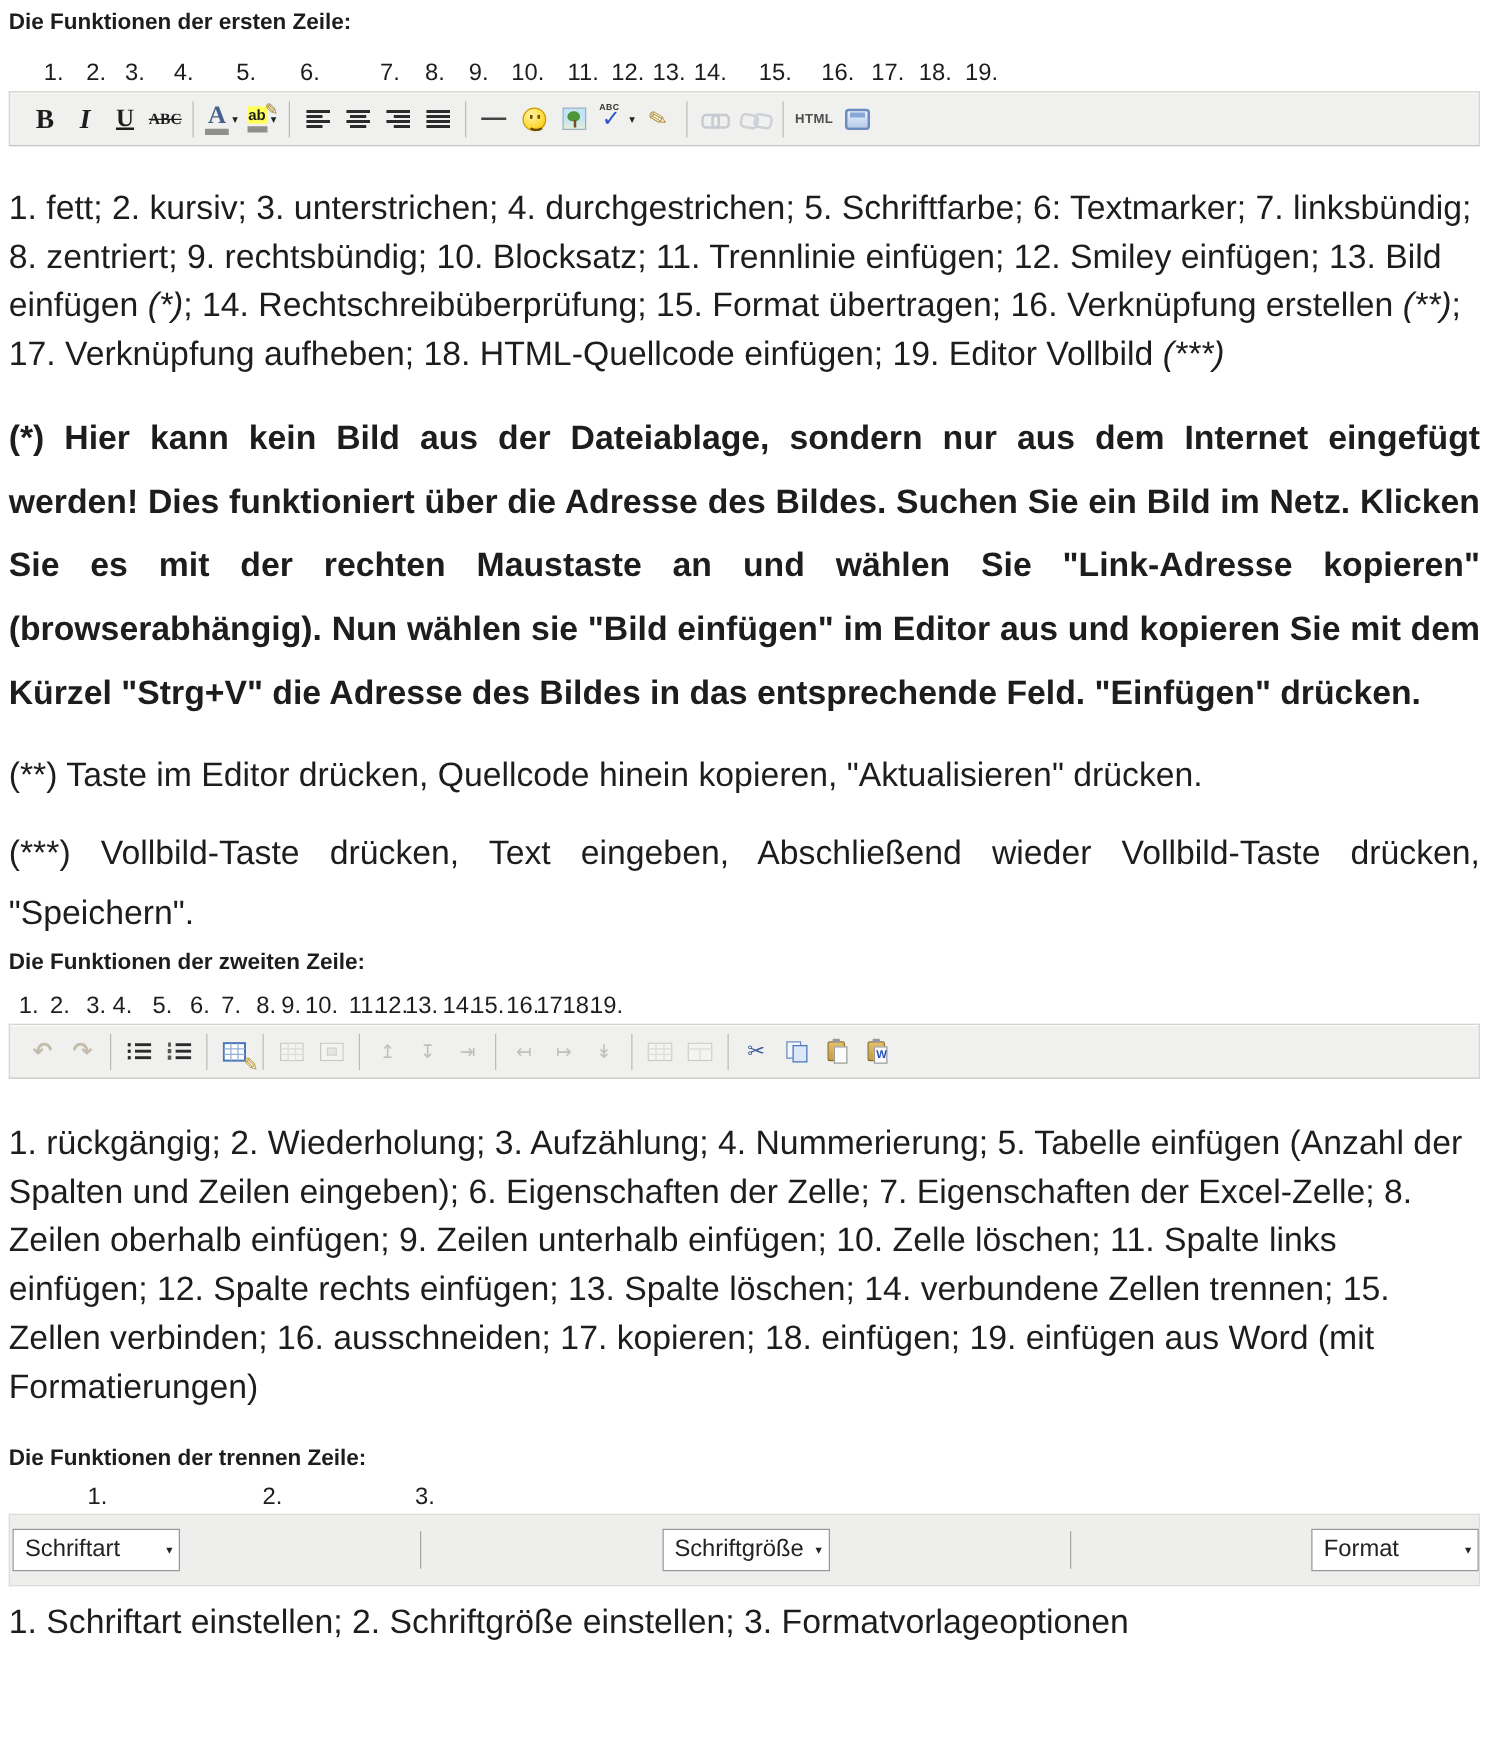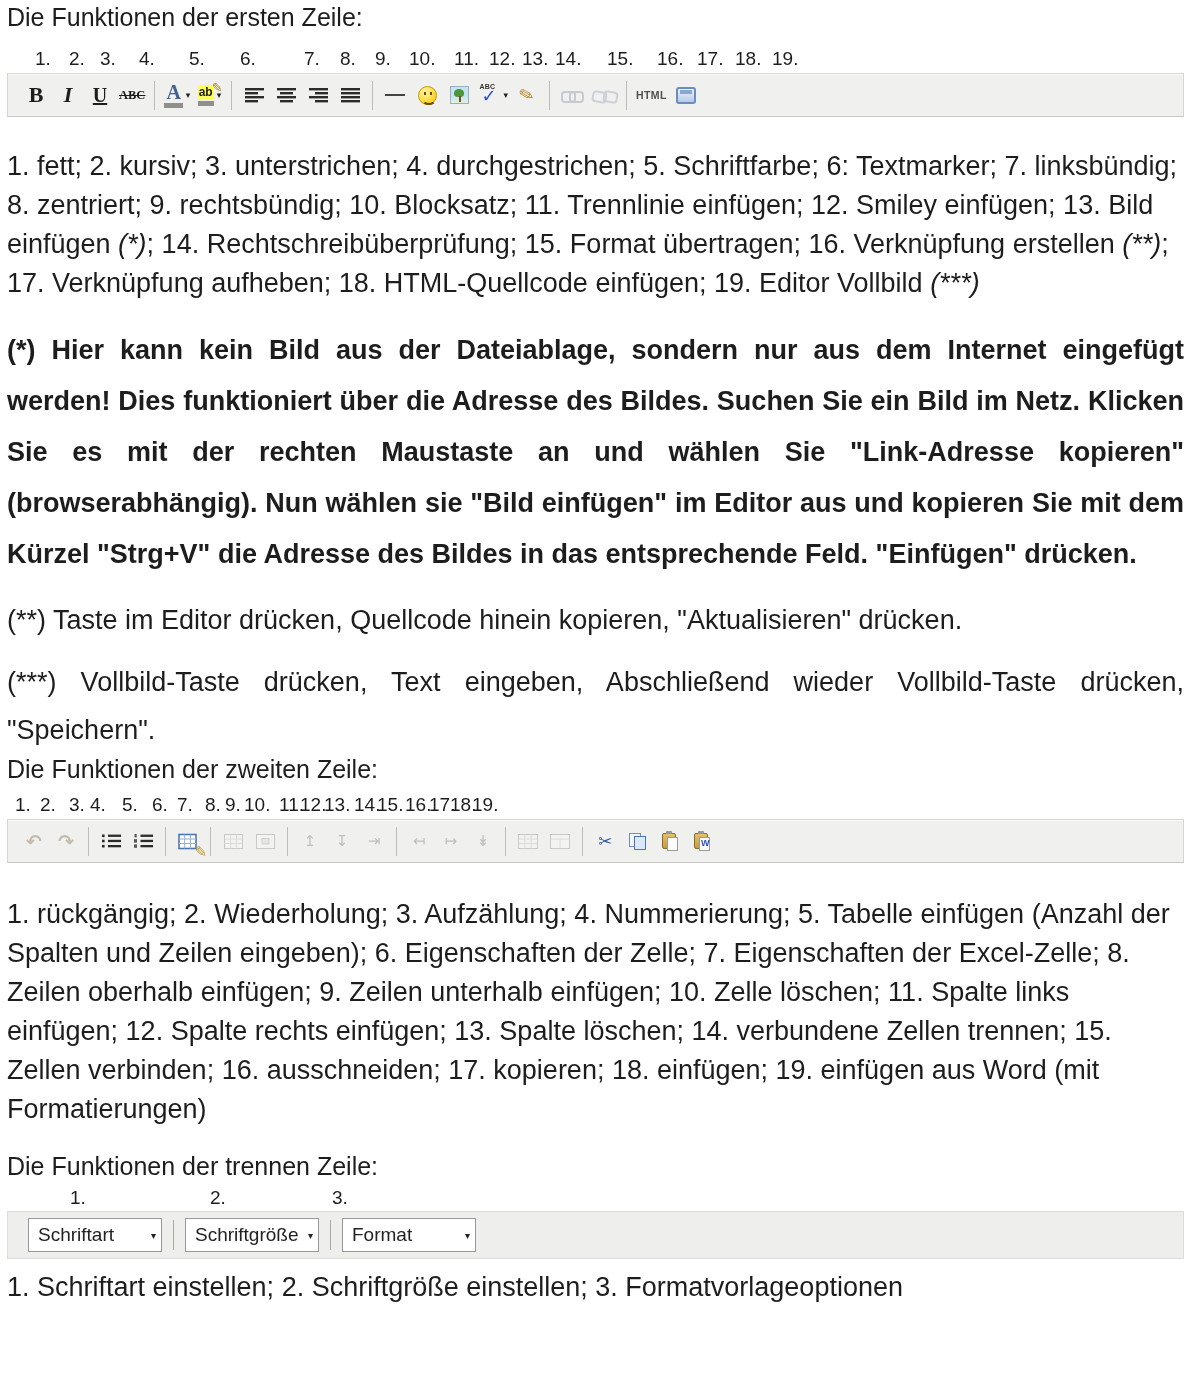--- a/index.html
+++ b/index.html
@@ -2,21 +2,21 @@
 <html lang="de"><head>
 <meta charset="utf-8">
 <style>
   * { box-sizing: border-box; }
   html,body { margin:0; padding:0; }
   body {
     width:1191px; min-height:1393px; background:#ffffff;
     font-family:"Liberation Sans","DejaVu Sans",sans-serif;
     font-size:27px; color:#1d1d1d; padding:2px 7px 0 7px; overflow:hidden;
   }
-  .title { font-size:25px; font-weight:400; margin:0; line-height:31px; }
+  .title { font-size:18px; font-weight:700; margin:0; line-height:31px; }
   .numrow { position:relative; height:20px; font-size:19px; color:#1d1d1d; }
   .numrow span { position:absolute; top:0; white-space:nowrap; }
   .toolbar {
     display:flex; align-items:center; width:1177px; height:44px;
     background:#f0f0ee; border:1px solid #d5d5d1; border-bottom-color:#c6c6c2;
     box-shadow:inset 0 1px 0 #fafaf8; margin-top:5px; padding-left:12px;
   }
   .tbtn { position:relative; height:34px; min-width:26px; display:flex;
     align-items:center; justify-content:center; margin:0 3px; flex:none; }
   .tbtn svg { display:block; }
@@ -86,22 +86,22 @@
   .note2 { width:1177px; line-height:48px; margin:16px 0 0 0; }
   .note3 { width:1177px; line-height:48px; margin:14px 0 0 0; text-align:justify; }
   .it { font-style:italic; }
   .mt-t2 { }
   .mt-n1 { margin-top:15px; }
   .mt-n2 { margin-top:9px; }
   .mt-t3 { margin-top:22px; }
   .mt-n3 { margin-top:5px; }
 
   
-  .toolbar3 { display:flex; align-items:center; width:1177px; height:48px;
-    background:#eeeeec; border:1px solid #dcdcd8; margin-top:4px; padding-left:20px; }
+  .toolbar3 { display:flex; align-items:center; width:1177px; height:58px;
+    background:#eeeeec; border:1px solid #dcdcd8; margin-top:4px; padding-left:2px;justify-content:space-between; }
   .combo { width:134px; height:34px; background:#fff; border:1px solid #98989a;
     display:flex; align-items:center; justify-content:space-between;
     padding:0 5px 0 9px; font-size:19px; color:#222; flex:none; }
   .combo .ddarr { font-size:10px; }
   .sep3 { width:1px; height:30px; background:#a8a8a4; margin:0 11px; flex:none; }
 </style>
 </head>
 <body>
 
 <h2 class="title">Die Funktionen der ersten Zeile:</h2>

